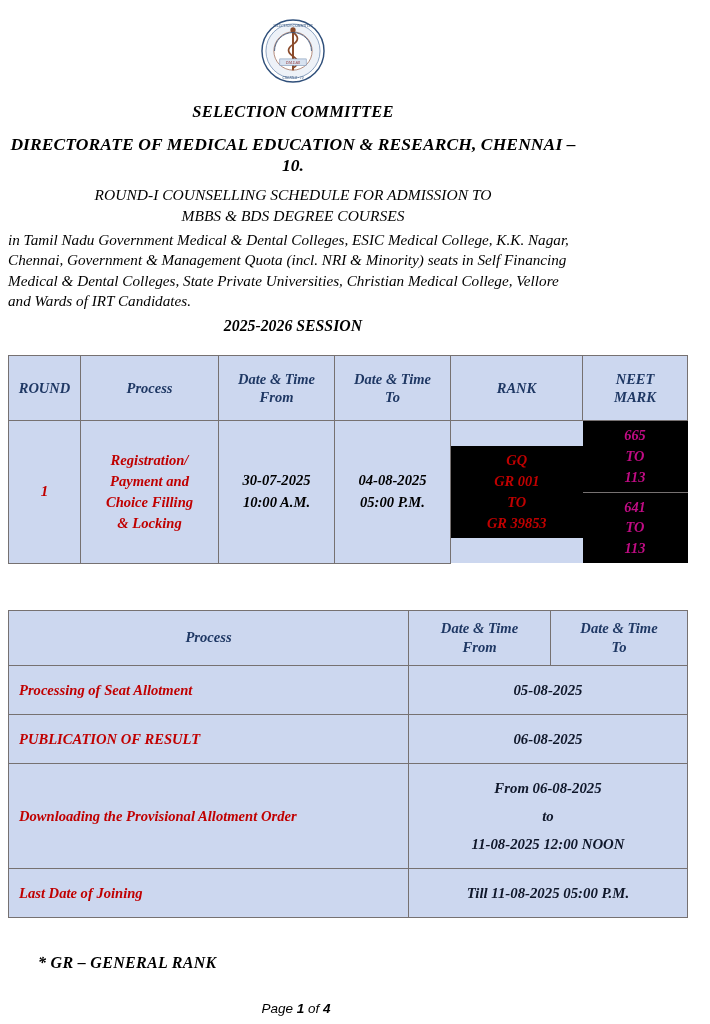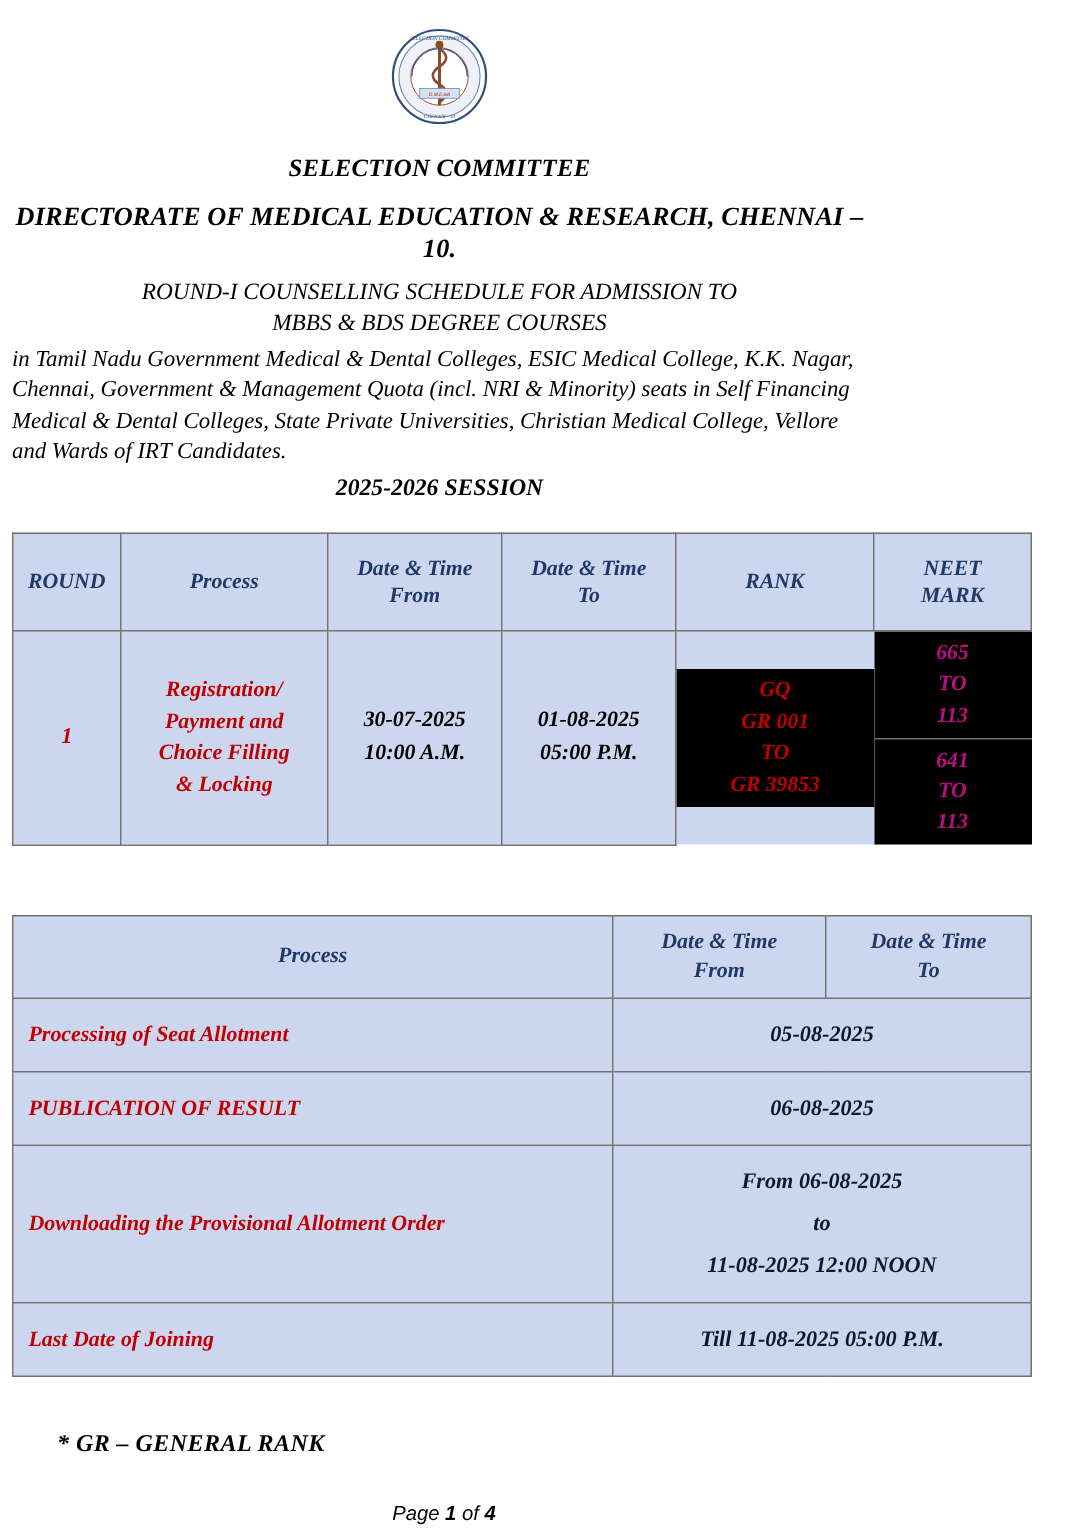--- a/index.html
+++ b/index.html
@@ -262,21 +262,21 @@
           <span>Registration/</span><br>
           <span>Payment and</span><br>
           <span>Choice Filling</span><br>
           <span>&amp; Locking</span>
         </td>
         <td class="date-cell">
           <span>30-07-2025</span><br>
           <span>10:00 A.M.</span>
         </td>
         <td class="date-cell">
-          <span>01-08-2025</span><br>
+          <span>04-08-2025</span><br>
           <span>05:00 P.M.</span>
         </td>
         <td class="nested">
           <table class="inner">
             <tbody>
               <tr>
                 <td class="rank-cell">
                   <span>GQ</span><br>
                   <span>GR 001</span><br>
                   <span>TO</span><br>

